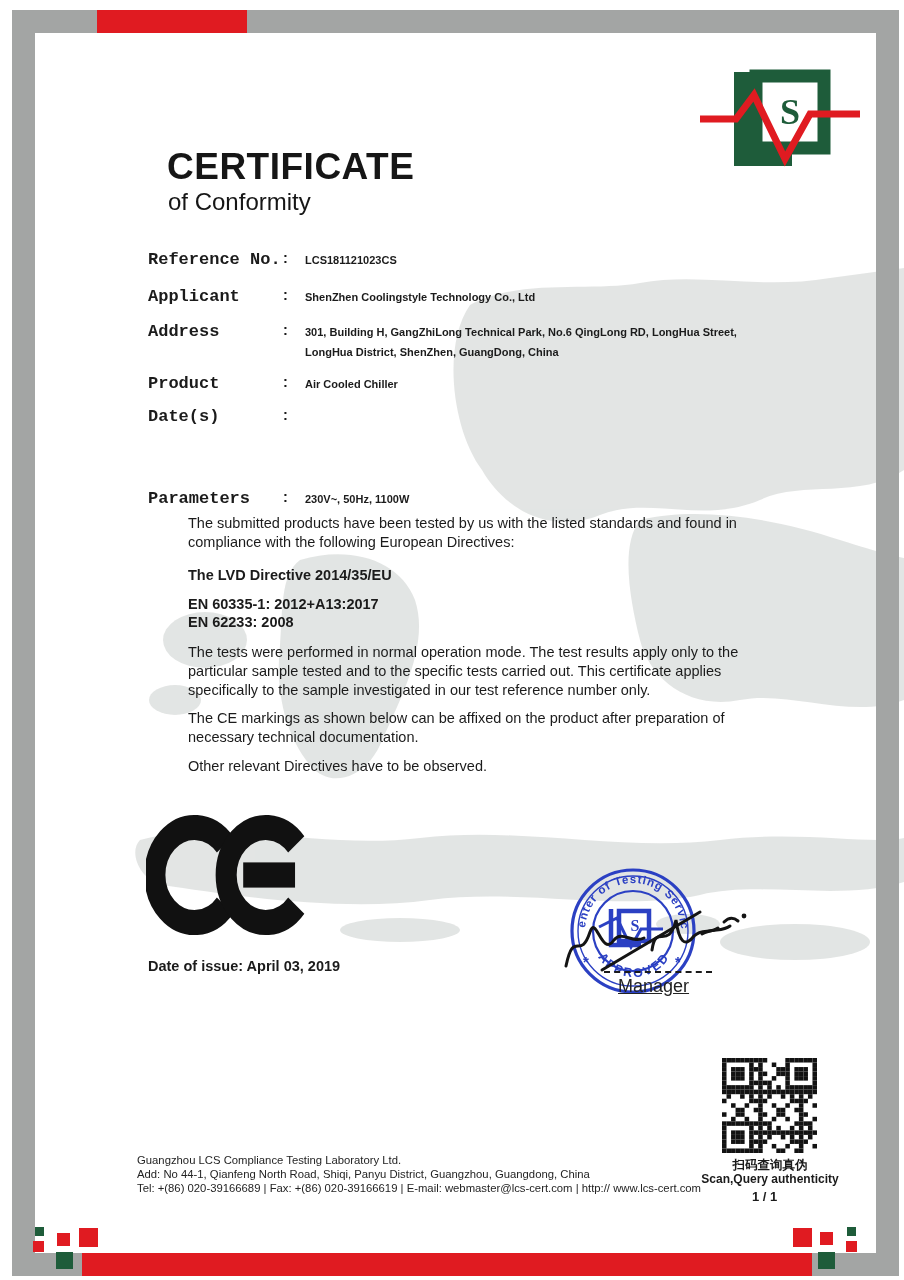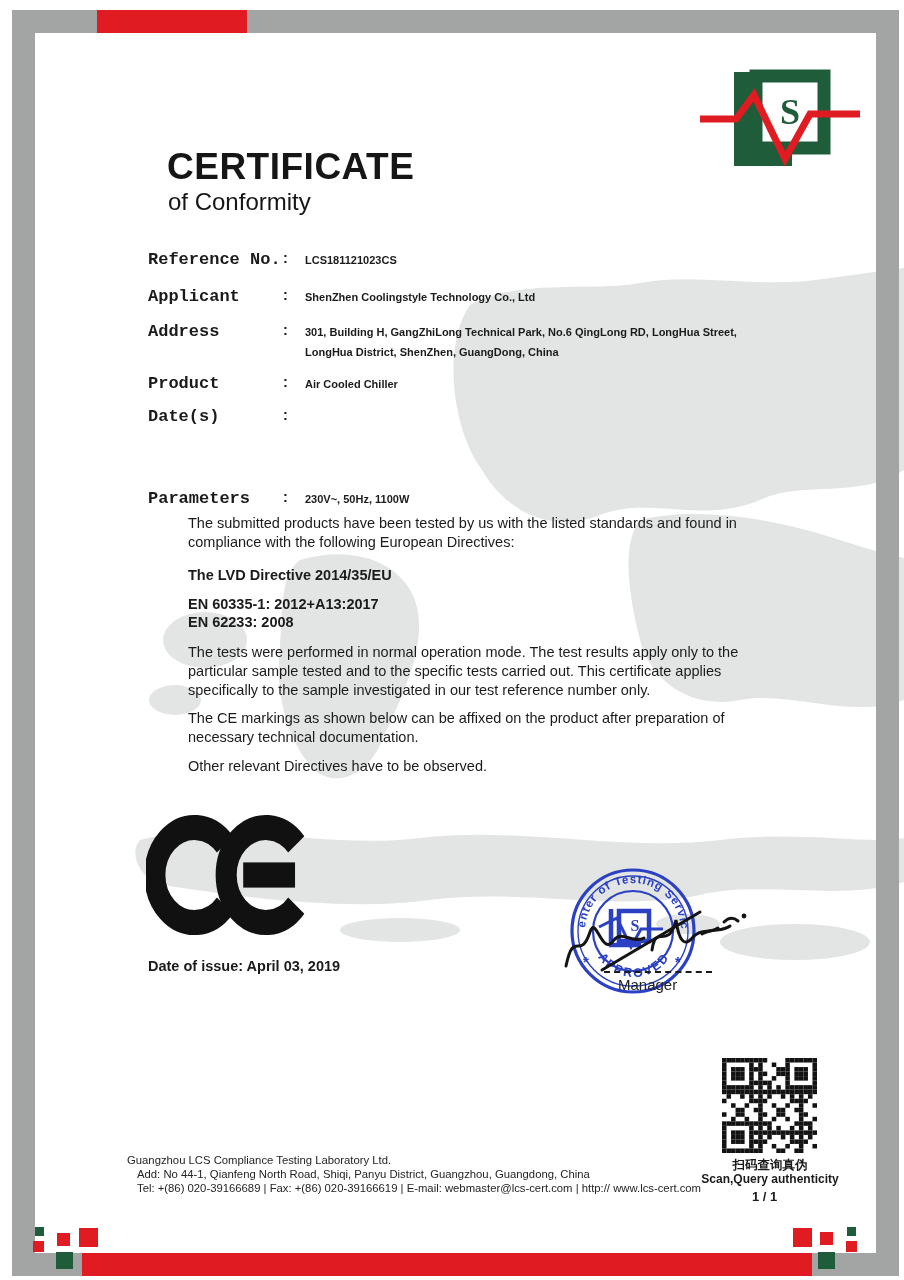--- a/index.html
+++ b/index.html
@@ -155,21 +155,21 @@
       <g stroke="#141414" stroke-width="3" fill="none" stroke-linecap="round">
         <path d="M14,66 C22,28 28,62 38,32 C44,14 50,58 62,40 C70,30 80,44 92,38"></path>
         <path d="M50,70 L148,12"></path>
         <path d="M100,50 C104,22 116,52 124,20 C127,42 133,48 142,36 C150,28 158,34 166,28"></path>
         <path d="M172,22 q7,-7 14,-1"></path>
         <circle cx="192" cy="16" r="2.4" fill="#141414" stroke="none"></circle>
         <path d="M150,34 C160,28 170,32 178,26"></path>
       </g>
     </svg>
     <div class="dash" style="left:604px;top:971px;width:108px;"></div>
-    <div class="abs" style="left:618px;top:976px;font-size:15px;color:#222;">Manager</div>
+    <div class="abs" style="left:618px;top:976px;font-size:18px;color:#222;text-decoration:underline;">Manager</div>
 
     <svg class="abs" id="qr" style="left:722px;top:1058px;" width="95" height="95" viewBox="0 0 95 95">
         <rect x="0.00" y="0.00" width="4.52" height="4.52" fill="#121212"></rect>
         <rect x="4.52" y="0.00" width="4.52" height="4.52" fill="#121212"></rect>
         <rect x="9.05" y="0.00" width="4.52" height="4.52" fill="#121212"></rect>
         <rect x="13.57" y="0.00" width="4.52" height="4.52" fill="#121212"></rect>
         <rect x="18.10" y="0.00" width="4.52" height="4.52" fill="#121212"></rect>
         <rect x="22.62" y="0.00" width="4.52" height="4.52" fill="#121212"></rect>
         <rect x="27.14" y="0.00" width="4.52" height="4.52" fill="#121212"></rect>
         <rect x="31.67" y="0.00" width="4.52" height="4.52" fill="#121212"></rect>
@@ -406,18 +406,18 @@
         <rect x="36.19" y="90.48" width="4.52" height="4.52" fill="#121212"></rect>
         <rect x="54.29" y="90.48" width="4.52" height="4.52" fill="#121212"></rect>
         <rect x="58.81" y="90.48" width="4.52" height="4.52" fill="#121212"></rect>
         <rect x="72.38" y="90.48" width="4.52" height="4.52" fill="#121212"></rect>
         <rect x="76.90" y="90.48" width="4.52" height="4.52" fill="#121212"></rect>
       </svg>
     <div class="abs qrcap" style="left:690px;top:1157px;width:160px;font-size:12.5px;">扫码查询真伪</div>
     <div class="abs qrcap" style="left:680px;top:1172px;width:180px;font-size:12px;">Scan,Query authenticity</div>
     <div class="abs bold" style="left:752px;top:1189px;font-size:13px;">1 / 1</div>
 
-    <div class="abs footline" style="left:127px;top:1153px;">Guangzhou LCS Compliance Testing Laboratory Ltd.</div>
+    <div class="abs footline" style="left:137px;top:1153px;">Guangzhou LCS Compliance Testing Laboratory Ltd.</div>
     <div class="abs footline" style="left:137px;top:1167px;text-align:right;">Add: No 44-1, Qianfeng North Road, Shiqi, Panyu District, Guangzhou, Guangdong, China</div>
     <div class="abs footline" style="left:137px;top:1181px;">Tel: +(86) 020-39166689   |   Fax: +(86) 020-39166619   |   E-mail: webmaster@lcs-cert.com   |   http:// www.lcs-cert.com</div>
 
   </div>
 </div>
 
 </body></html>

